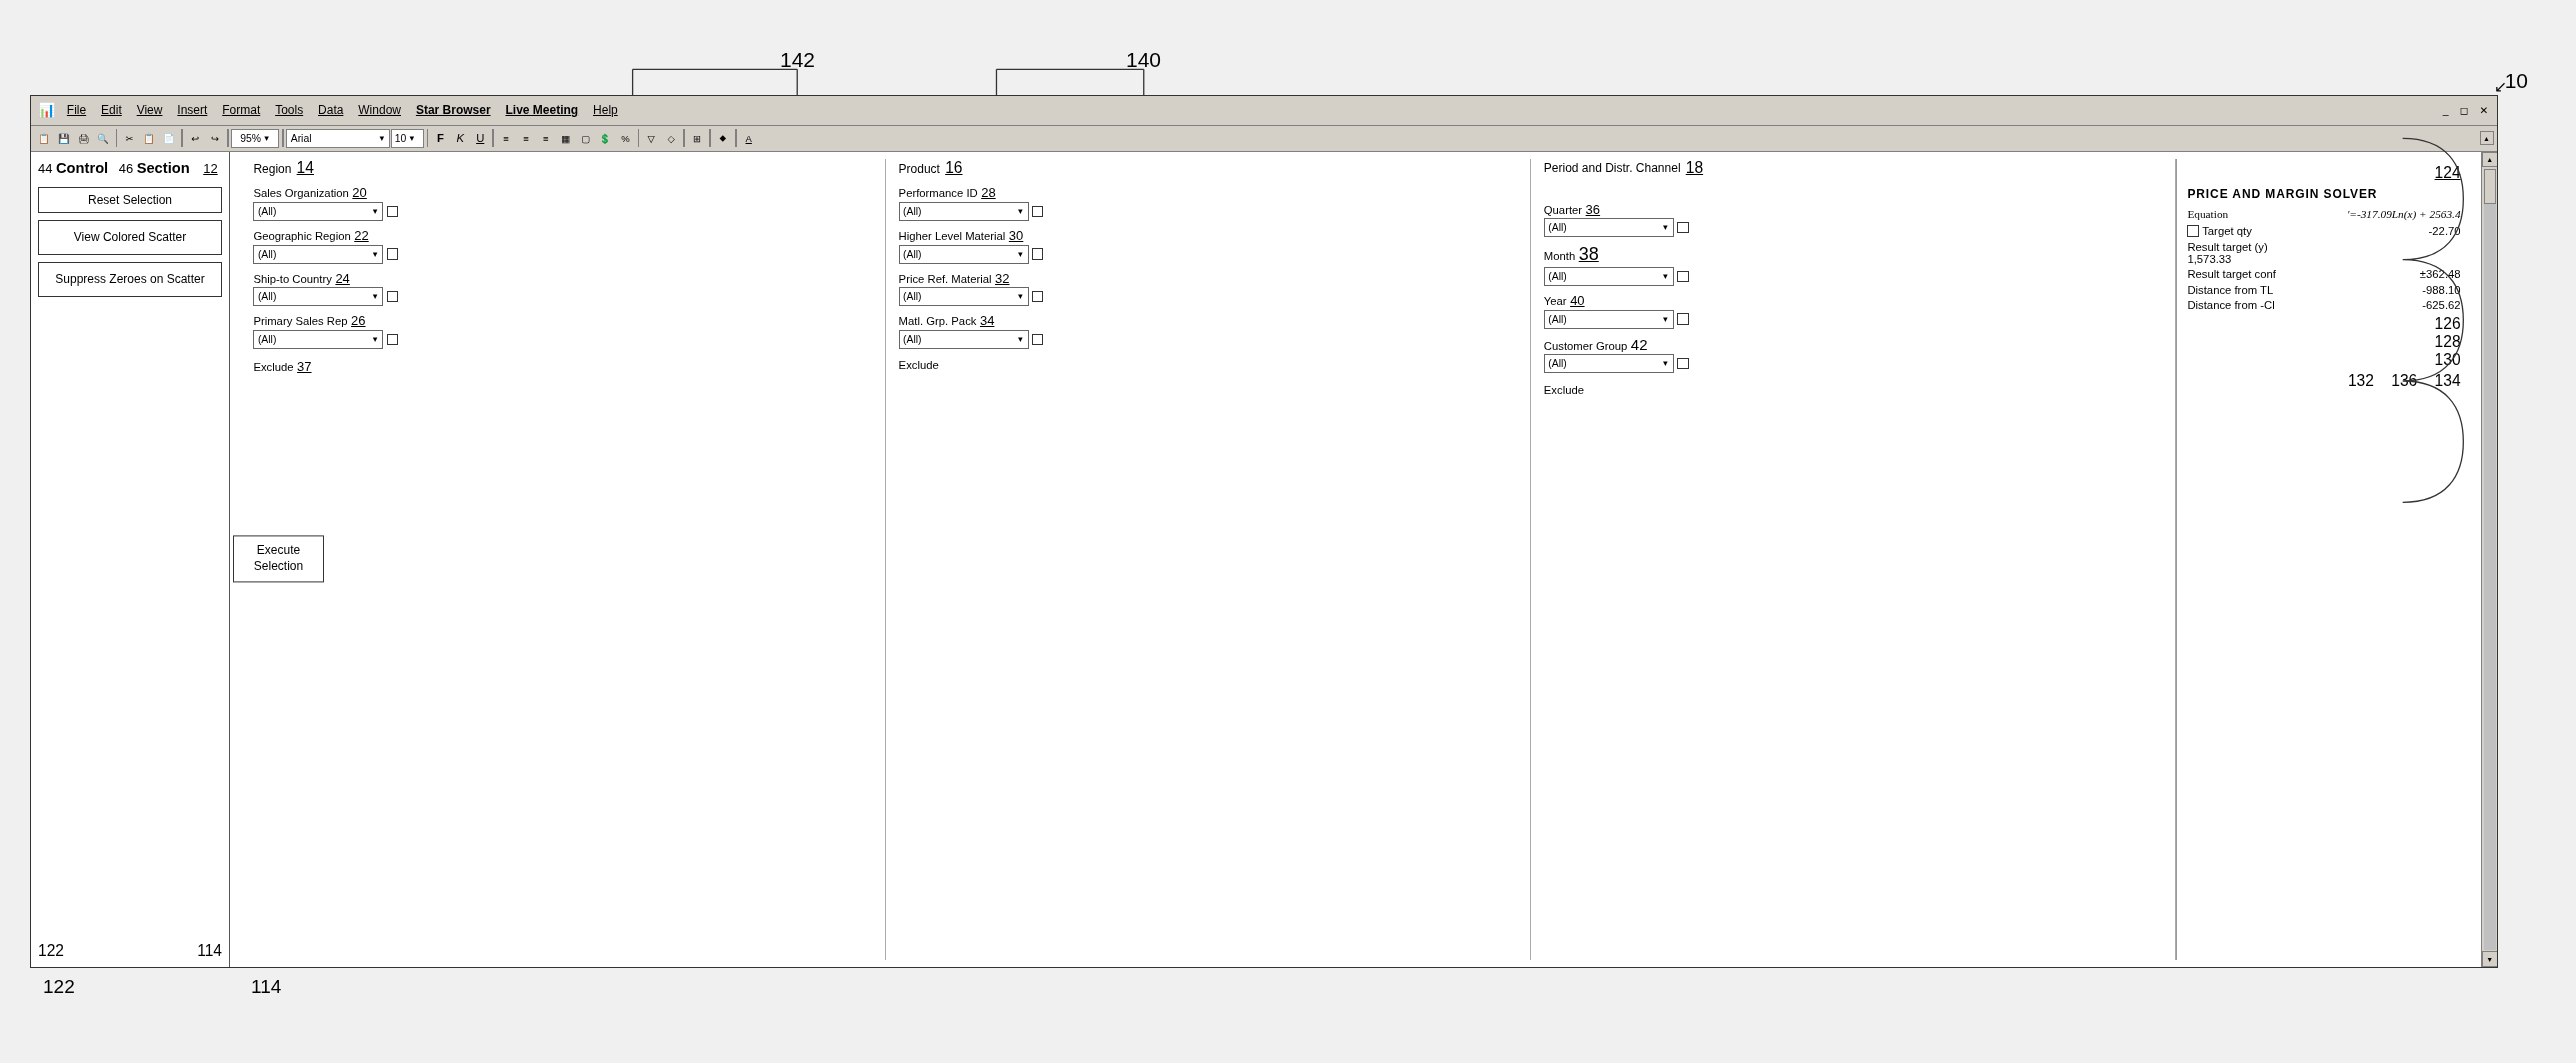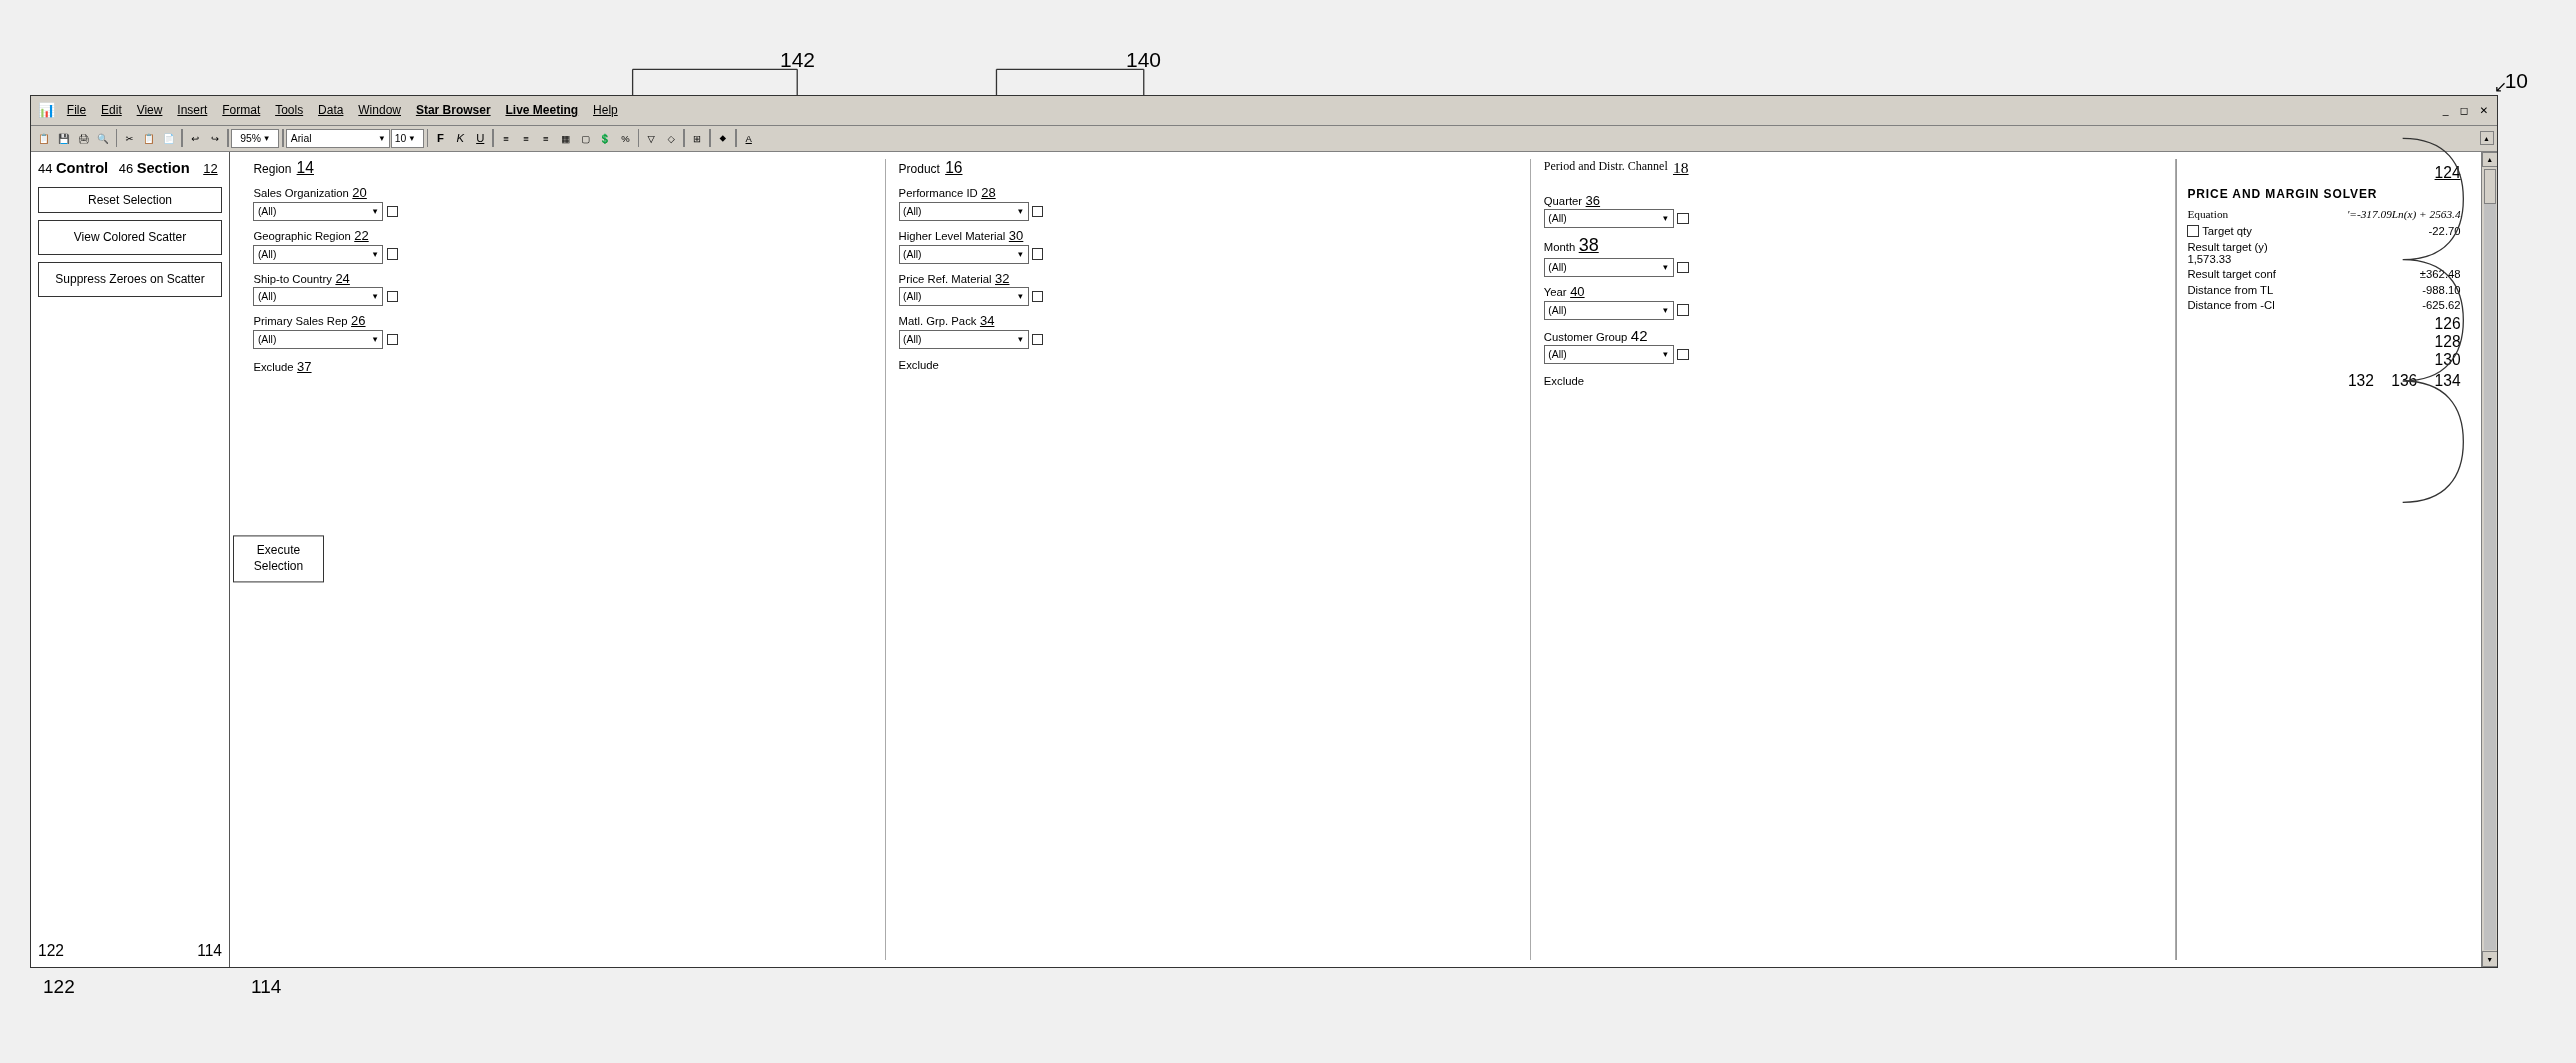--- a/index.html
+++ b/index.html
@@ -266,21 +266,21 @@
               <div style="width:11.3px;height:11.3px;border:0.9px solid #333;background:white;display:inline-block;"></div>
             </div>
           </div>
 
           <div style="display:flex; align-items:center; gap:3.5px; margin-top:3.5px; font-size:11.3px;">
             <span>Exclude</span>
           </div>
         </div>
 
         <div style="display:flex; flex-direction:column; gap:7px; padding:0 8.7px 0 13px; border-right:0.9px solid #aaa; flex:1;">
-          <div style="display:flex; align-items:flex-start; gap:5.2px; font-size:12px; margin-bottom:9px;font-family:Liberation Serif, serif;">
+          <div style="display:flex; align-items:center; gap:5.2px; font-size:12px; margin-bottom:18px;">
             <span>Period and Distr. Channel</span>
             <span style="text-decoration:underline; font-size:15.6px;">18</span>
           </div>
 
           <div style="display:flex; flex-direction:column; gap:1.7px;">
             <div style="font-size:11.3px; display:flex; align-items:baseline; gap:3.5px;">
               <span>Quarter</span>
               <span style="font-size:13px; text-decoration:underline;">36</span>
             </div>
             <div style="display:flex; align-items:center; gap:3.5px;">

